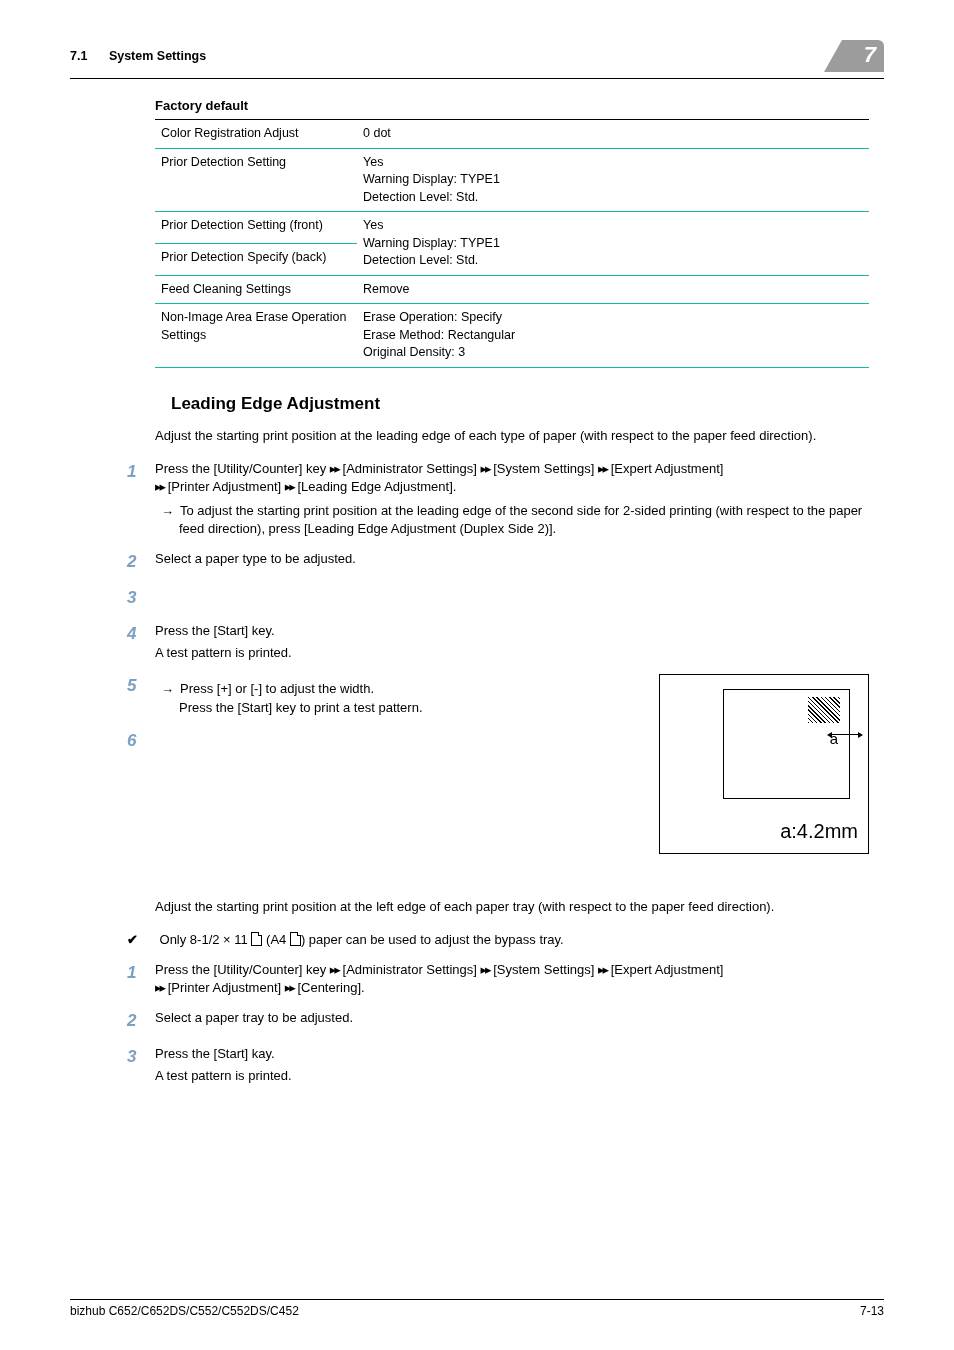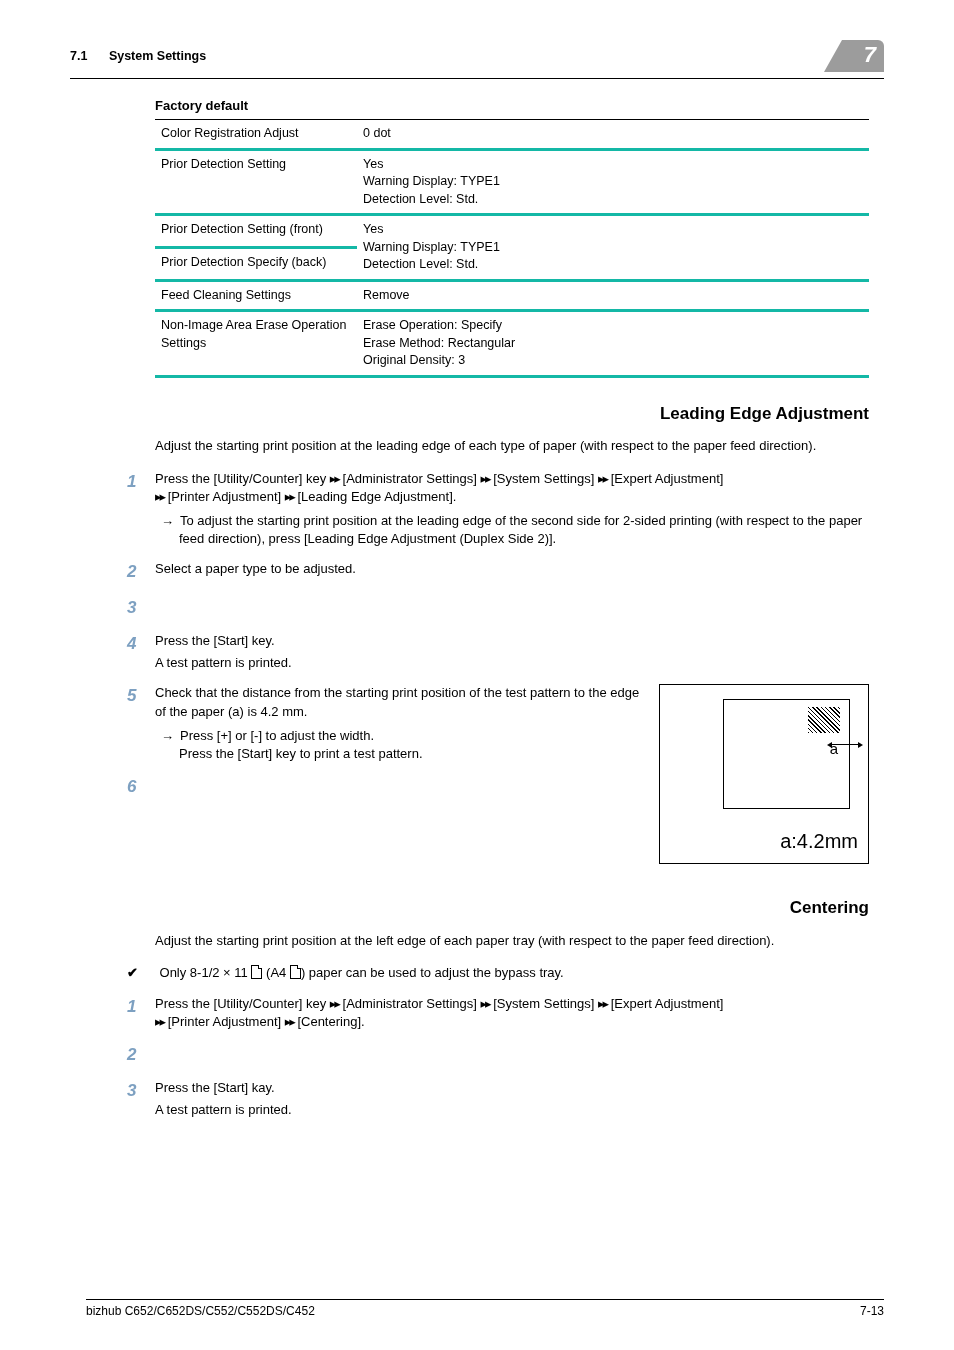--- a/index.html
+++ b/index.html
@@ -10,24 +10,24 @@
     .header-left .sec-title { font-weight: bold; }
     .header-right { width: 42px; height: 32px; background: #9c9c9c; position: relative; border-top-right-radius: 6px; }
     .header-right::before { content: ""; position: absolute; left: -18px; top: 0; width: 0; height: 0; border-bottom: 32px solid #9c9c9c; border-left: 18px solid transparent; }
     .header-right .chap-num { position: absolute; right: 8px; top: 2px; font-size: 22px; font-weight: bold; color: #fff; font-style: italic; }
     .header-rule { border: none; border-top: 1px solid #000; margin: 0 0 18px 0; }
 
     .content { padding-left: 85px; padding-right: 15px; font-size: 13px; line-height: 1.4; }
 
     .table-title { font-weight: bold; font-size: 13px; margin-bottom: 4px; }
     table.settings { width: 100%; border-collapse: collapse; font-size: 12.5px; margin-bottom: 24px; }
-    table.settings td { border-top: 1px solid #000; border-bottom: 3px solid #14b8a6; padding: 5px 6px; vertical-align: top; }
+    table.settings td { border-top: 1px solid #000; border-bottom: 1px solid #14b8a6; padding: 5px 6px; vertical-align: top; }
     table.settings td.col1 { width: 190px; }
 
-    h2.subhead { font-size: 17px; font-weight: bold; margin: 0 0 8px 7px; text-align: right; }
+    h2.subhead { font-size: 17px; font-weight: bold; margin: 0 0 8px 16px; }
 
     p.intro { font-size: 13px; margin: 12px 0 14px 0; }
 
     .step { display: flex; align-items: flex-start; margin-bottom: 12px; margin-left: -28px; }
     .step-num { width: 28px; flex-shrink: 0; font-size: 17px; font-weight: bold; color: #7da0c1; font-style: italic; }
     .step-body { flex: 1; font-size: 13px; }
     .step-body .sub { padding-left: 24px; text-indent: -18px; margin-top: 6px; }
     .step-body .arrow::before { content: "\2192"; margin-right: 6px; font-weight: bold; }
     .step-body .result { margin-top: 4px; }
 
@@ -40,21 +40,21 @@
     .step5-text { flex: 1; padding-right: 10px; }
     .diagram { width: 210px; height: 180px; border: 1px solid #000; position: relative; margin-left: 4px; flex-shrink: 0; box-sizing: border-box; }
     .diagram .inner { position: absolute; top: 14px; right: 18px; width: 125px; height: 108px; border: 1px solid #000; }
     .diagram .hatch { position: absolute; top: 22px; right: 28px; width: 32px; height: 26px; background: repeating-linear-gradient(45deg, #000, #000 1px, #fff 1px, #fff 3px); }
     .diagram .a-label { position: absolute; top: 53px; right: 30px; font-size: 15px; }
     .diagram .a-arrow { position: absolute; top: 59px; right: 8px; width: 30px; height: 1px; background: #000; }
     .diagram .a-arrow::before { content: ""; position: absolute; left: -3px; top: -2.5px; width: 0; height: 0; border-right: 5px solid #000; border-top: 3px solid transparent; border-bottom: 3px solid transparent; }
     .diagram .a-arrow::after { content: ""; position: absolute; right: -3px; top: -2.5px; width: 0; height: 0; border-left: 5px solid #000; border-top: 3px solid transparent; border-bottom: 3px solid transparent; }
     .diagram .caption { position: absolute; bottom: 8px; right: 10px; font-size: 20px; }
 
-    .footer { position: absolute; bottom: 32px; left: 86px; right: 70px; display: flex; justify-content: space-between; font-size: 12px; border-top: 1px solid #000; padding-top: 4px; }
+    .footer { position: absolute; bottom: 32px; left: 70px; right: 70px; display: flex; justify-content: space-between; font-size: 12px; border-top: 1px solid #000; padding-top: 4px; }
 
     .portrait-icon { display: inline-block; width: 9px; height: 12px; border: 1px solid #000; position: relative; vertical-align: -2px; }
     .portrait-icon::after { content: ""; position: absolute; right: -1px; top: -1px; width: 3px; height: 3px; background: #fff; border-left: 1px solid #000; border-bottom: 1px solid #000; }
 </style>
 </head>
 <body>
 
 <div class="page">
 
   <div class="header">
@@ -131,56 +131,55 @@
         <span>Press the [Start] key.</span>
         <div class="result">A test pattern is printed.</div>
       </div>
     </div>
 
     <div class="step5-wrap">
       <div class="step5-text">
         <div class="step">
           <div class="step-num">5</div>
           <div class="step-body">
-            <span>Check that the distance from the starting print position of the test pattern to the edge of the paper (a) is 4.2 mm.</span>
             <div class="sub arrow" style="white-space:pre-line;">Press [+] or [-] to adjust the width.
 Press the [Start] key to print a test pattern.</div>
           </div>
         </div>
         <div class="step">
           <div class="step-num">6</div>
         </div>
       </div>
       <div class="diagram">
         <div class="inner"></div>
         <div class="hatch"></div>
         <div class="a-label">a</div>
         <div class="a-arrow"></div>
         <div class="caption">a:4.2mm</div>
       </div>
     </div>
 
     <div style="height:32px;"></div>
 
-    <h2 class="subhead">Centering</h2>
     <p class="intro">Adjust the starting print position at the left edge of each paper tray (with respect to the paper feed direction).</p>
 
     <p class="check-line">
       <span>Only 8-1/2 × 11 </span><span class="portrait-icon"></span><span> (A4 </span><span class="portrait-icon"></span><span>) paper can be used to adjust the bypass tray.</span>
     </p>
 
     <div class="step">
       <div class="step-num">1</div>
       <div class="step-body">
         <span>Press the [Utility/Counter] key </span><span class="triangles">▸▸</span><span> [Administrator Settings] </span><span class="triangles">▸▸</span><span> [System Settings] </span><span class="triangles">▸▸</span><span> [Expert Adjustment] </span><br><span class="triangles">▸▸</span><span> [Printer Adjustment] </span><span class="triangles">▸▸</span><span> [Centering].</span>
       </div>
     </div>
 
     <div class="step">
       <div class="step-num">2</div>
+      <div class="step-body">Select a paper tray to be adjusted.</div>
     </div>
 
     <div class="step">
       <div class="step-num">3</div>
       <div class="step-body">
         <span>Press the [Start] kay.</span>
         <div class="result">A test pattern is printed.</div>
       </div>
     </div>
 

